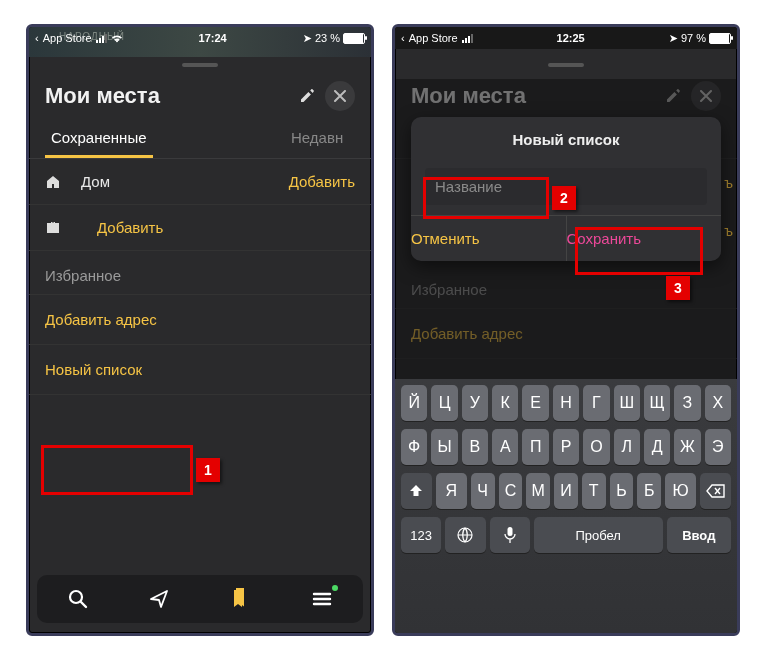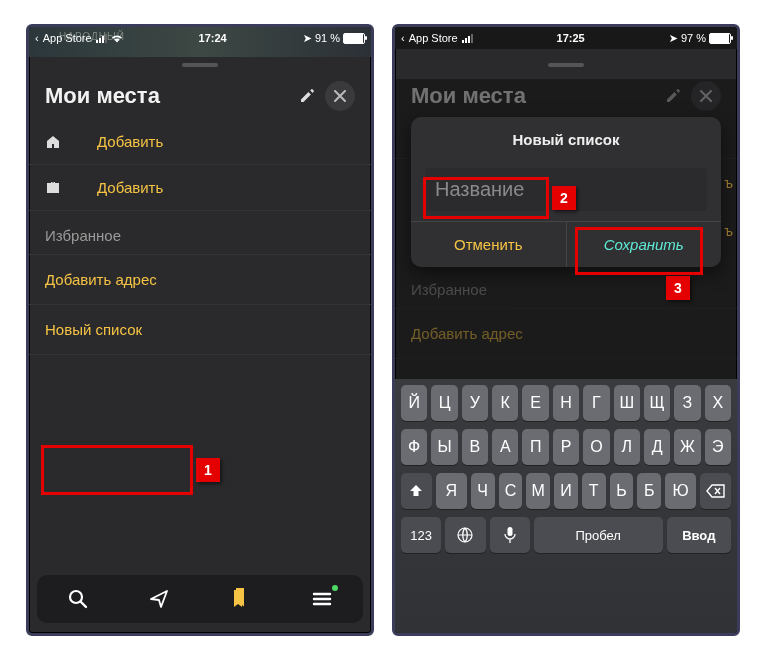--- a/index.html
+++ b/index.html
@@ -98,27 +98,27 @@
 
   
   .dim { position:absolute; inset:52px 0 0 0; background:rgba(0,0,0,.35); }
   .dialog {
     position:absolute; left:16px; right:16px; top:90px;
     background:#303033; border-radius:10px; padding: 14px 0 0;
     box-shadow: 0 6px 18px rgba(0,0,0,.5);
   }
   .dialog h3 { margin:0; text-align:center; font-size:15px; font-weight:600; color:#eee; padding-bottom:14px; }
   .dialog .inp {
-    margin: 6px 14px 10px; padding: 10px 10px; color:#8a8a8a; font-size:20px;
+    margin: 6px 14px 10px; padding: 10px 10px; color:#8a8a8a; font-size:15px;
     background:#2b2b2e; border-radius:4px;
   }
   .dialog .btns { display:flex; border-top:1px solid #444; }
-  .dialog .btn { flex:1; text-align:center; padding:14px 0; font-size:15px; }
+  .dialog .btn { flex:1; text-align:left; padding:14px 0; font-size:15px; }
   .dialog .btn.cancel { color:#f6c445; border-right:1px solid #444; }
-  .dialog .btn.save { color:#5eead4;font-style:italic; }
+  .dialog .btn.save { color:#ec4899; }
 
   .phone.right .title, .phone.right .section-h, .phone.right .link-row { opacity:.66; }
   .phone.right .tabs { opacity:.5; }
 
   
   .kbd {
     position:absolute; left:0; right:0; bottom:0; top:352px;
     background: linear-gradient(#3a3b3e,#313235);
     padding: 6px 3px 4px;
   }
@@ -158,21 +158,21 @@
           </span>
         <span class="wifi">
           <svg width="12" height="9" viewBox="0 0 12 9">
               <path d="M6 8.2a1 1 0 100-2 1 1 0 000 2zM1 3.5C2.4 2.2 4.1 1.5 6 1.5s3.6.7 5 2l-1.2 1.2C8.8 3.7 7.5 3.2 6 3.2s-2.8.5-3.8 1.5L1 3.5zm2.2 2.2C4 5 4.9 4.6 6 4.6s2 .4 2.8 1.1L7.6 6.9C7.1 6.5 6.6 6.3 6 6.3s-1.1.2-1.6.6L3.2 5.7z" fill="#fff"></path>
             </svg>
         </span>
       </div>
       <div class="sb-center">17:24</div>
       <div class="sb-right">
         <span>➤</span>
-        <span>91 %</span>
+        <span>23 %</span>
         <span class="battery">
             <i style="width:96%"></i>
           </span>
       </div>
     </div>
 
     <div class="grab"></div>
     <div class="title-row">
       <div class="title">Мои места</div>
       <div class="pencil">
@@ -180,27 +180,32 @@
             <path d="M2 11.5V14h2.5l7.4-7.4-2.5-2.5L2 11.5zM14.7 3.6c.3-.3.3-.7 0-1l-1.3-1.3c-.3-.3-.7-.3-1 0l-1.2 1.2 2.5 2.5 1-1.4z" fill="#ddd"></path>
           </svg>
       </div>
       <div class="icon-btn">
         <svg width="12" height="12" viewBox="0 0 12 12">
             <path d="M1 1l10 10M11 1L1 11" stroke="#bbb" stroke-width="2" stroke-linecap="round"></path>
           </svg>
       </div>
     </div>
 
+    <div class="tabs">
+      <div class="tab active">Сохраненные</div>
+      <div class="tab cut">Недавн</div>
+    </div>
 
     <div class="row">
       <span class="icn">
         <svg width="16" height="16" viewBox="0 0 16 16">
             <path d="M8 2l6 5v7H9v-4H7v4H2V7l6-5z" fill="#ddd"></path>
           </svg>
       </span>
+      <span class="lbl">Дом</span>
       <span class="act">Добавить</span>
     </div>
     <div class="row">
       <span class="icn">
         <svg width="16" height="16" viewBox="0 0 16 16">
             <path d="M6 3V2h4v1h4v10H2V3h4zm1 0h2V2.5H7V3z" fill="#ddd"></path>
           </svg>
       </span>
       <span class="act">Добавить</span>
     </div>
@@ -245,21 +250,21 @@
       <div class="sb-left">
         <span>‹</span>
         <span>App Store</span>
         <span class="sig">
             <i></i>
             <i></i>
             <i></i>
             <i></i>
           </span>
       </div>
-      <div class="sb-center">17:25</div>
+      <div class="sb-center">12:25</div>
       <div class="sb-right">
         <span>➤</span>
         <span>97 %</span>
         <span class="battery">
             <i style="width:94%"></i>
           </span>
       </div>
     </div>
 
     <div style="height:8px"></div>

